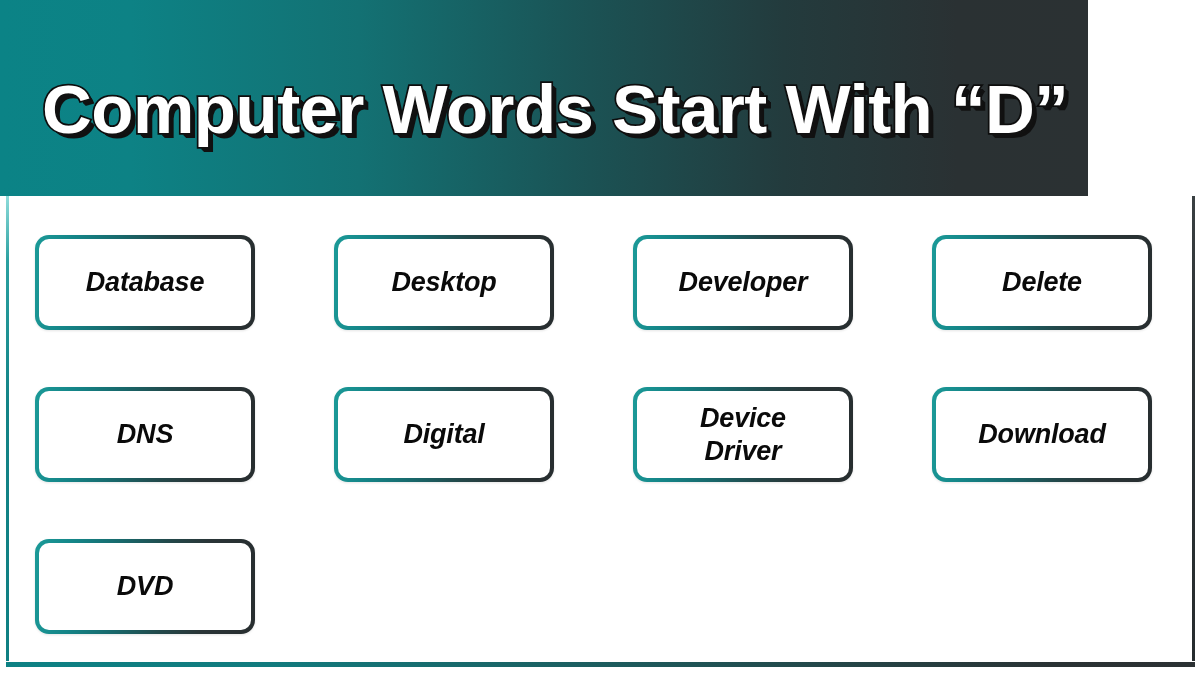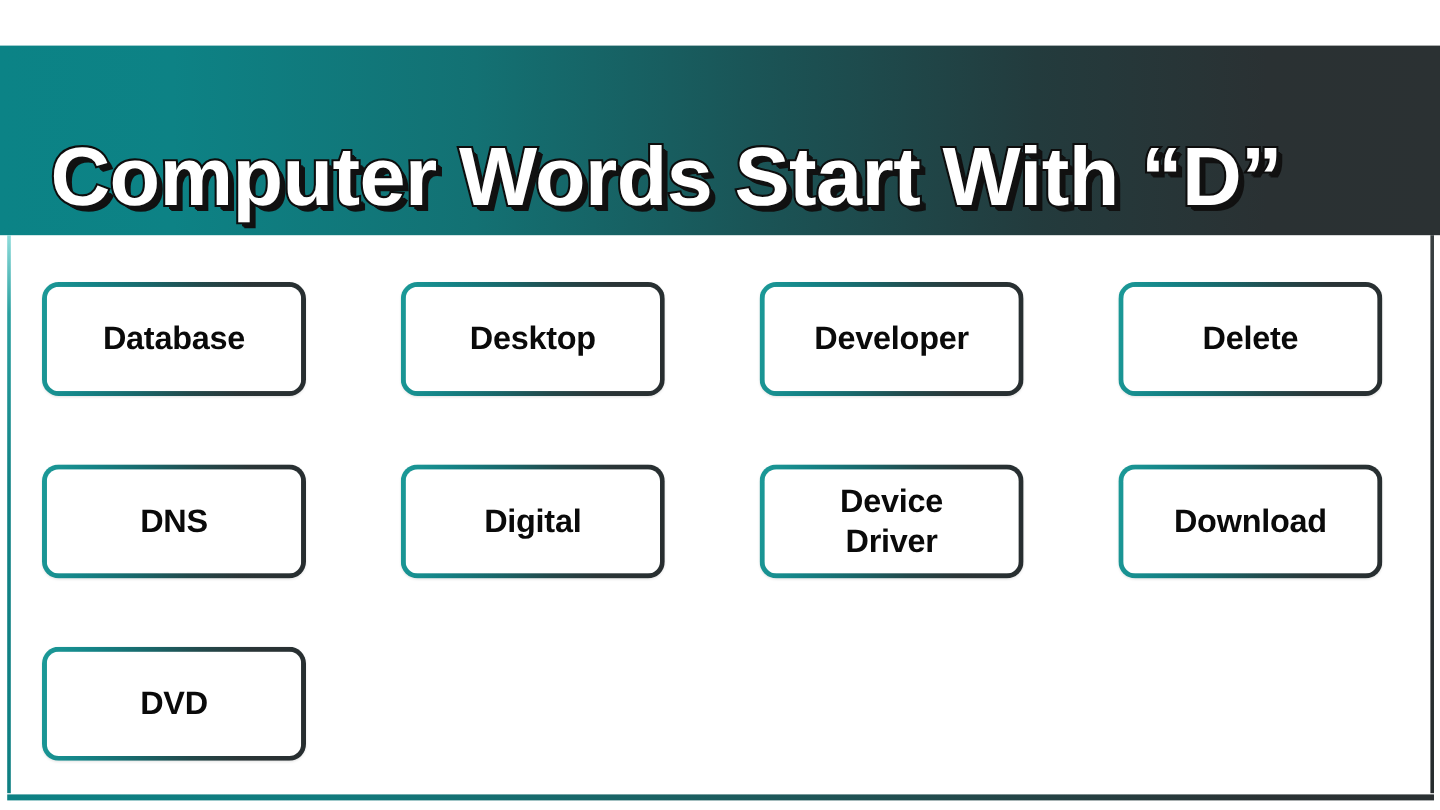--- a/index.html
+++ b/index.html
@@ -20,32 +20,31 @@
     height: 675px;
     background: #ffffff;
     box-sizing: border-box;
   }
 
   
   .header {
     position: absolute;
     left: 0;
     top: 0;
-    width: 1200px;
+    width: 1088px;
     height: 196px;
     background: linear-gradient(90deg,
         #0b8386 0%,
         #0d8285 12%,
         #137173 33%,
         #1a5557 52%,
         #233b3d 72%,
         #2a3133 88%,
         #2b3133 100%);
     overflow: hidden;
-    margin-top: 38px;
   }
 
   .header-title {
     position: absolute;
     left: 42px;
     top: 70px;
     margin: 0;
     font-family: "Liberation Sans", sans-serif;
     font-weight: 700;
     font-size: 69px;
@@ -132,20 +131,21 @@
           #22494b 58%,
           #2a3537 76%,
           #272d2f 100%);
     background-origin: border-box;
     background-clip: padding-box, border-box;
     border: 4px solid transparent;
     display: flex;
     align-items: center;
     justify-content: center;
     filter: drop-shadow(0 1px 1px rgba(0,0,0,0.10));
+    font-style: italic;
   }
 
   .word-label {
     font-family: "Liberation Sans", sans-serif;
     font-weight: 700;
     font-size: 27px;
     line-height: 33px;
     color: #0a0a0a;
     text-align: center;
     letter-spacing: -0.2px;

